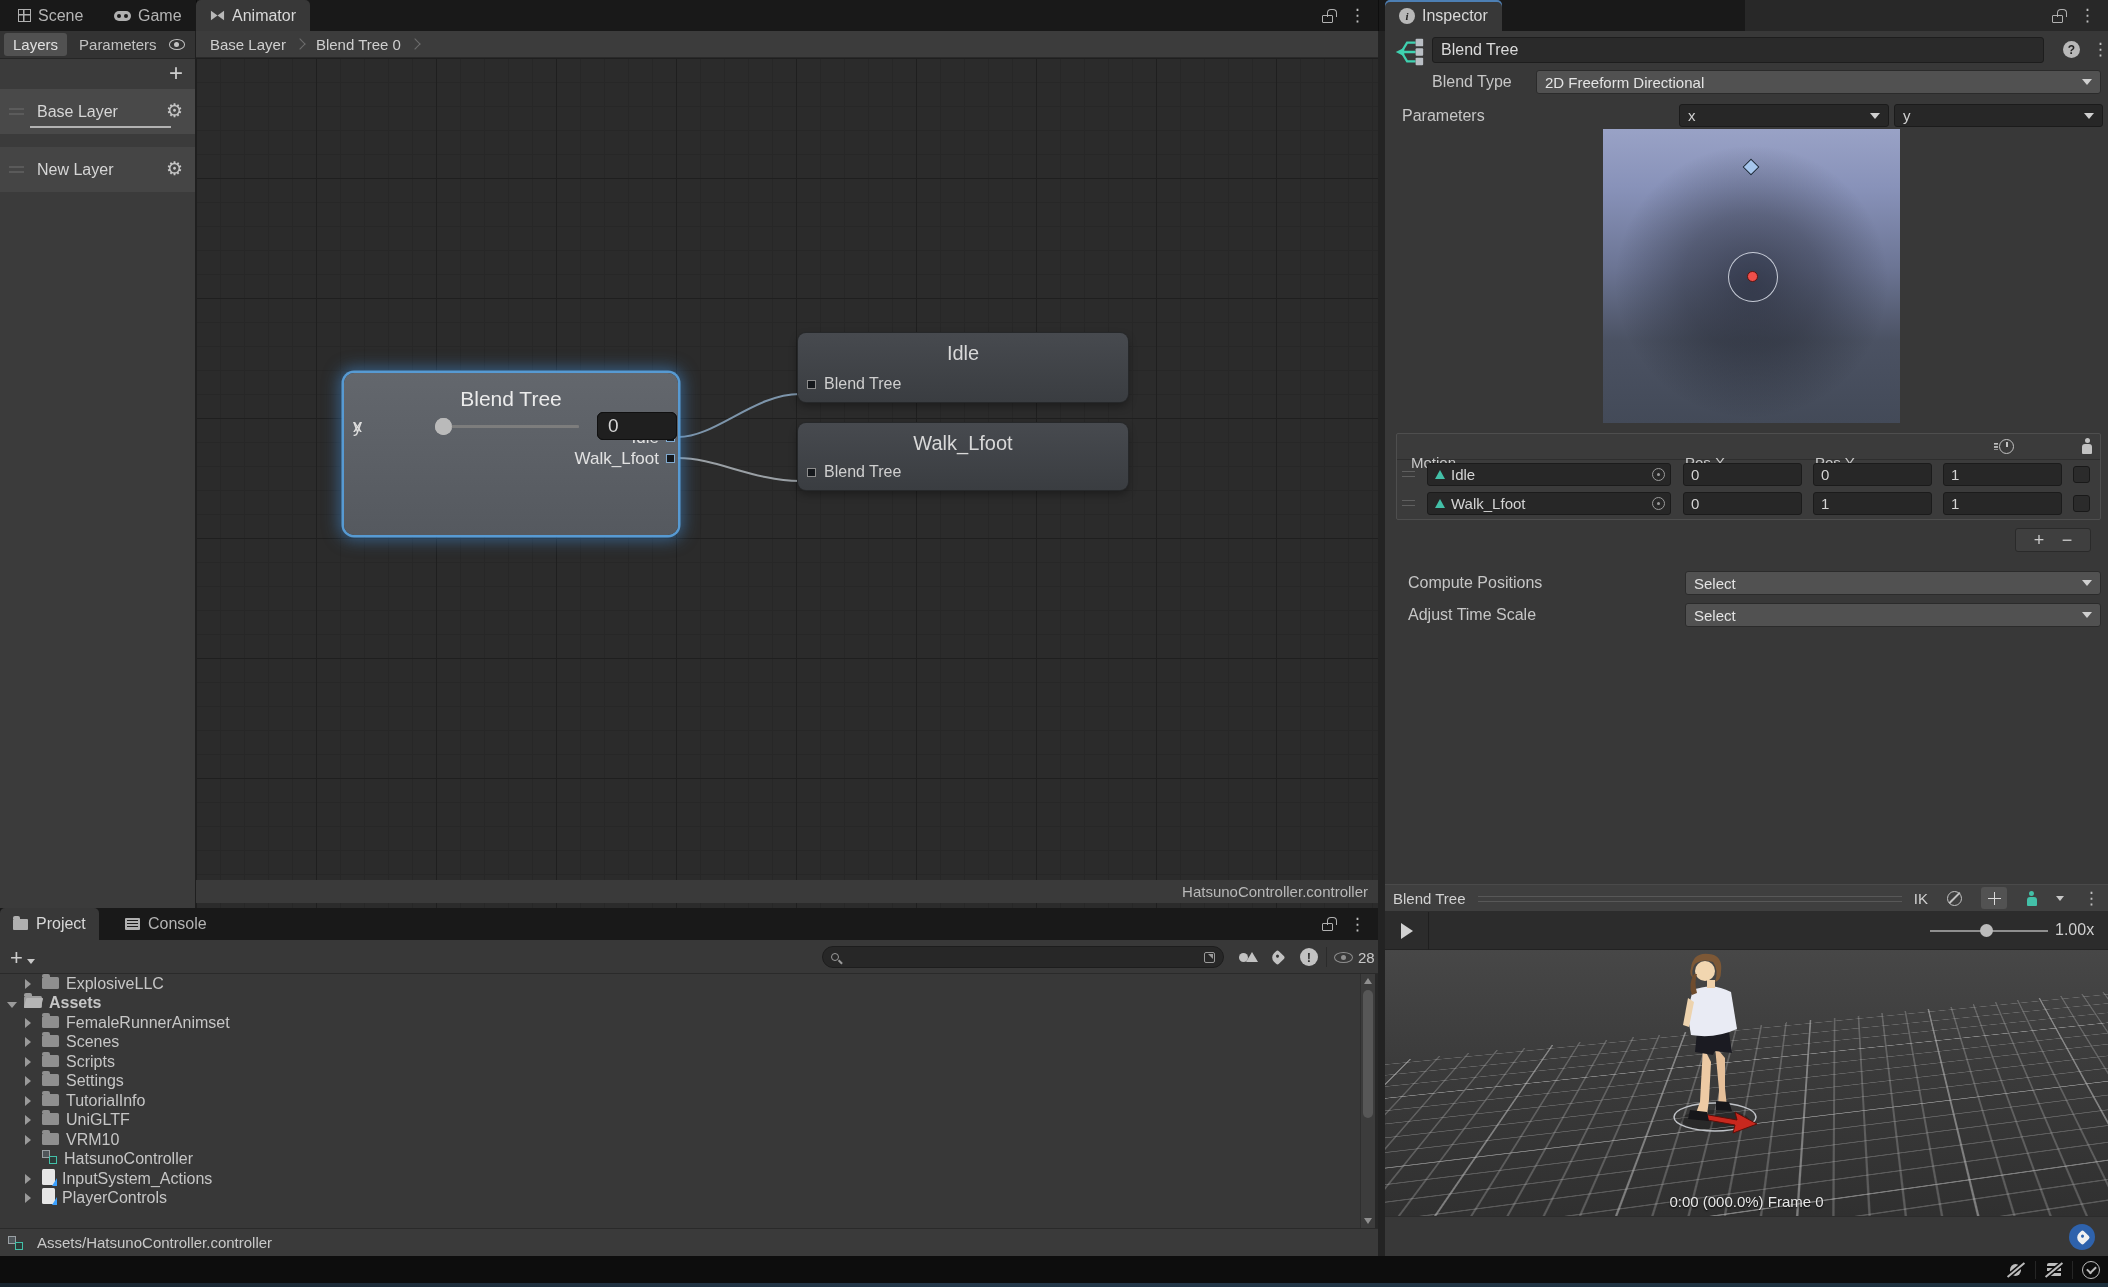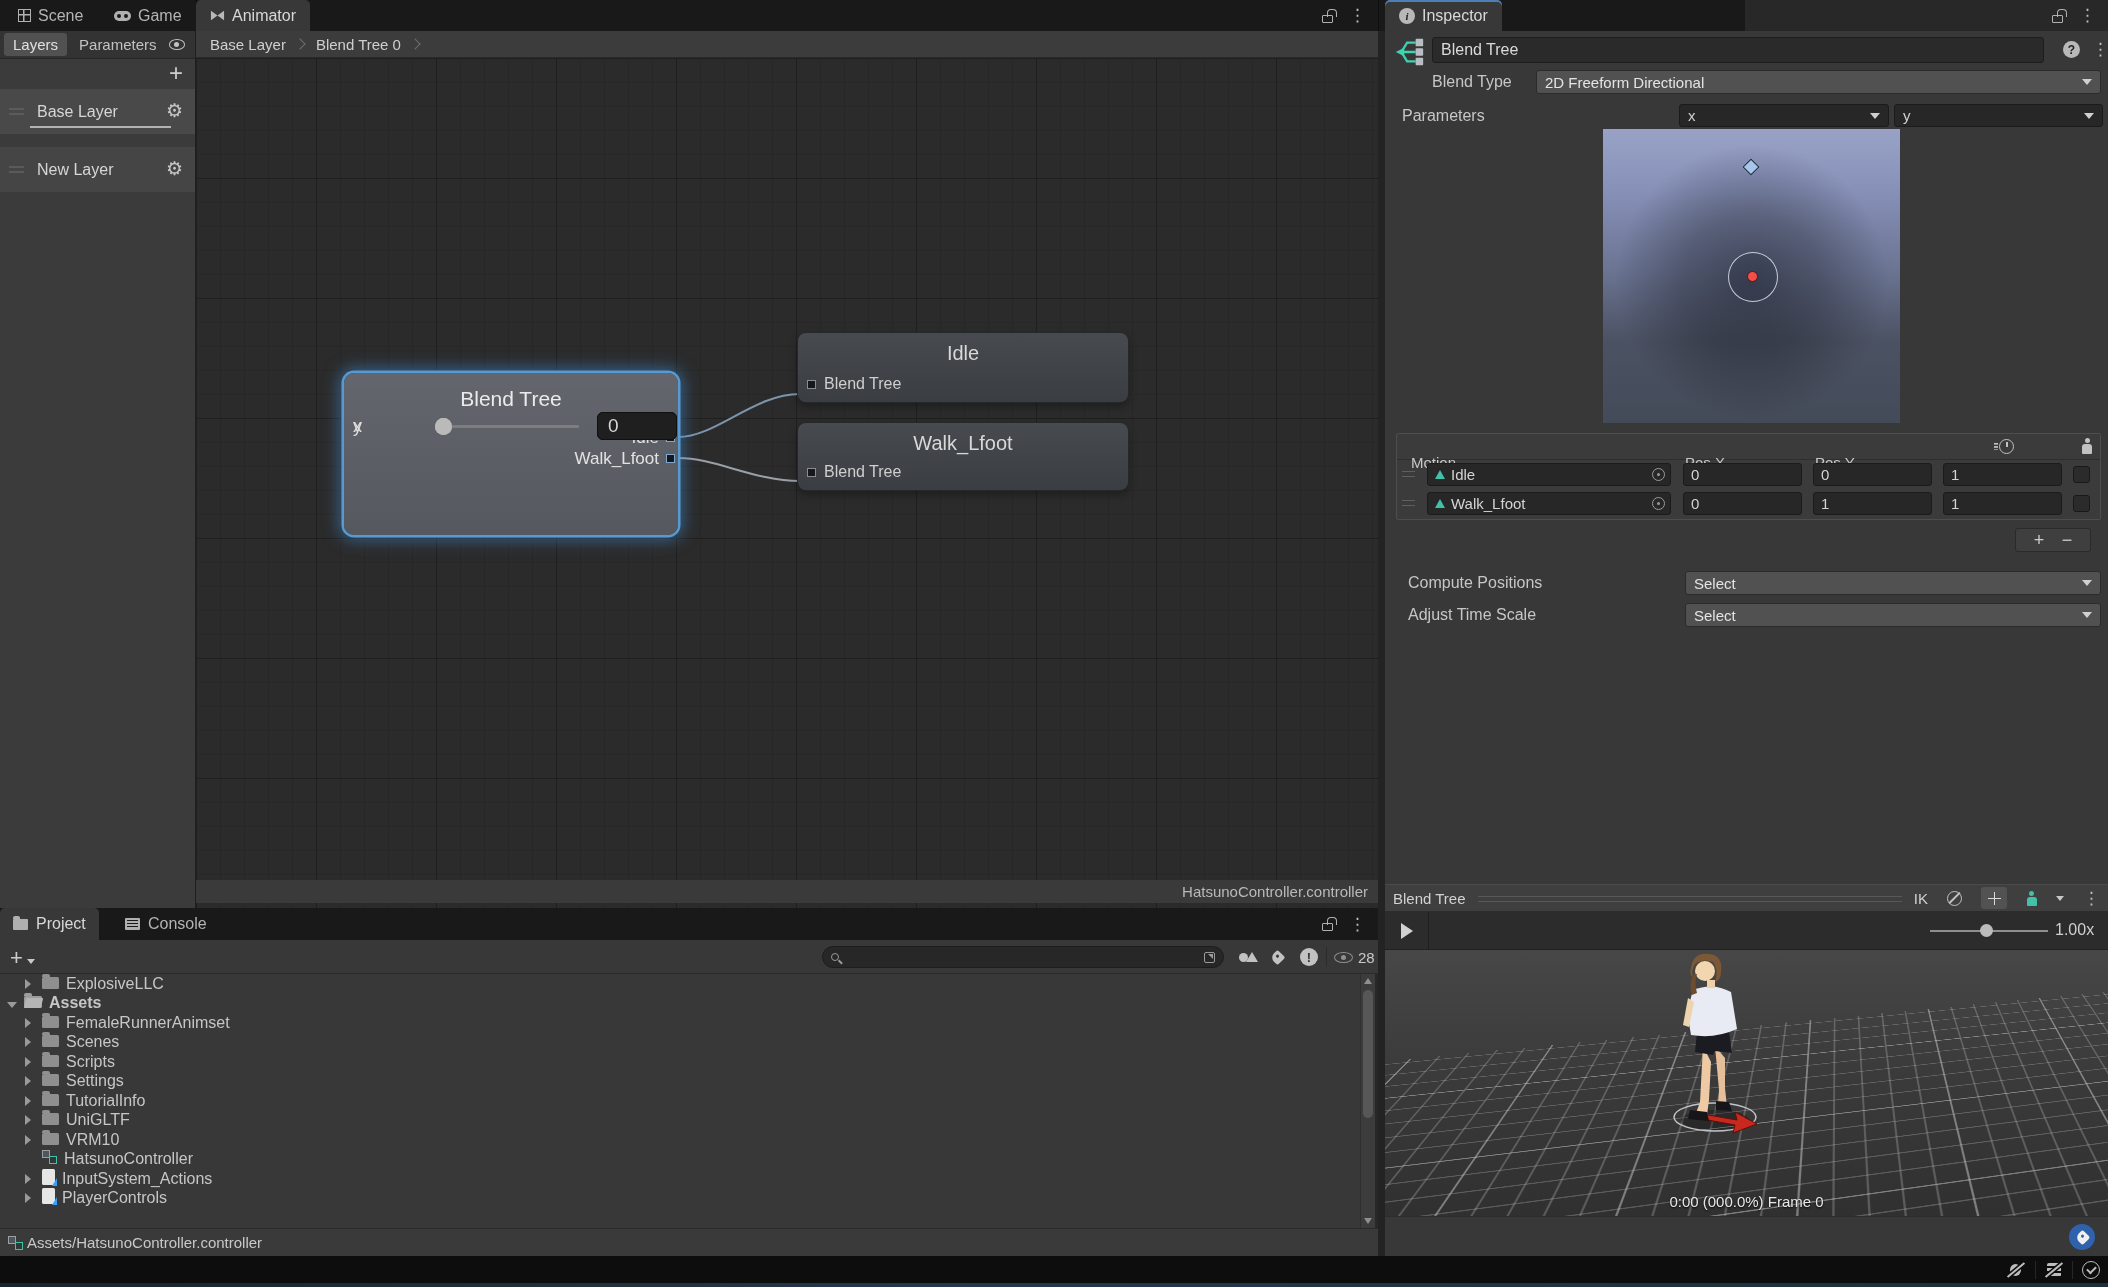--- a/index.html
+++ b/index.html
@@ -147,21 +147,21 @@
   .icon-controller::before { content:''; position:absolute; left:0; top:0; width:6px; height:6px; border:1.6px solid #9aa0a4; background:#50565a; }
   .icon-controller::after { content:''; position:absolute; right:0; bottom:0; width:6px; height:6px; border:1.6px solid #43c0a8; background:#2c3b38; }
   .icon-asset { width:13px; height:16px; background:#e6e6e6; border-radius:1.5px; position:relative; }
   .icon-asset::after { content:''; position:absolute; right:-2px; bottom:-1px; width:0; height:0;
     border-bottom:8px solid #3aa0ff; border-left:5px solid transparent; }
   .proj-scroll { position:absolute; left:1360px; top:974px; width:15px; height:254px; background:#3c3c3c; border-left:1px solid #2f2f2f; }
   .scroll-thumb { position:absolute; left:2px; top:16px; width:10px; height:128px; background:#575757; border-radius:5px; }
   .scroll-up { position:absolute; left:3px; top:4px; width:0; height:0; border-left:4px solid transparent; border-right:4px solid transparent; border-bottom:6px solid #8f8f8f; }
   .scroll-down { position:absolute; left:3px; bottom:4px; width:0; height:0; border-left:4px solid transparent; border-right:4px solid transparent; border-top:6px solid #8f8f8f; }
   .proj-status { position:absolute; left:0; top:1228px; width:1378px; height:28px; background:#3a3a3a; border-top:1px solid #2a2a2a;
-    display:flex; align-items:center; gap:4px; padding-left:8px; color:#c9c9c9; font-size:15px; }
+    display:flex; align-items:center; gap:14px; padding-left:8px; color:#c9c9c9; font-size:15px; }
 
   
   .bottombar { position:absolute; left:0; top:1256px; width:2108px; height:27px; background:#0d0d0d; }
   .statusicons { position:absolute; right:8px; top:0; height:27px; display:flex; align-items:center; }
   .st-sep { width:1px; height:18px; background:#262626; margin:0 9px; }
   .ic-bug { width:20px; height:16px; position:relative; }
   .ic-bug::before { content:''; position:absolute; left:4px; top:2px; width:11px; height:12px; background:#bdbdbd; border-radius:50%; }
   .ic-bug::after { content:''; position:absolute; left:-1px; top:7px; width:22px; height:2px; background:#bdbdbd; transform:rotate(-40deg); box-shadow:0 0 0 1.5px #0d0d0d; }
   .ic-stack { width:18px; height:16px; position:relative; }
   .ic-stack::before { content:''; position:absolute; left:2px; top:1px; width:14px; height:14px;

